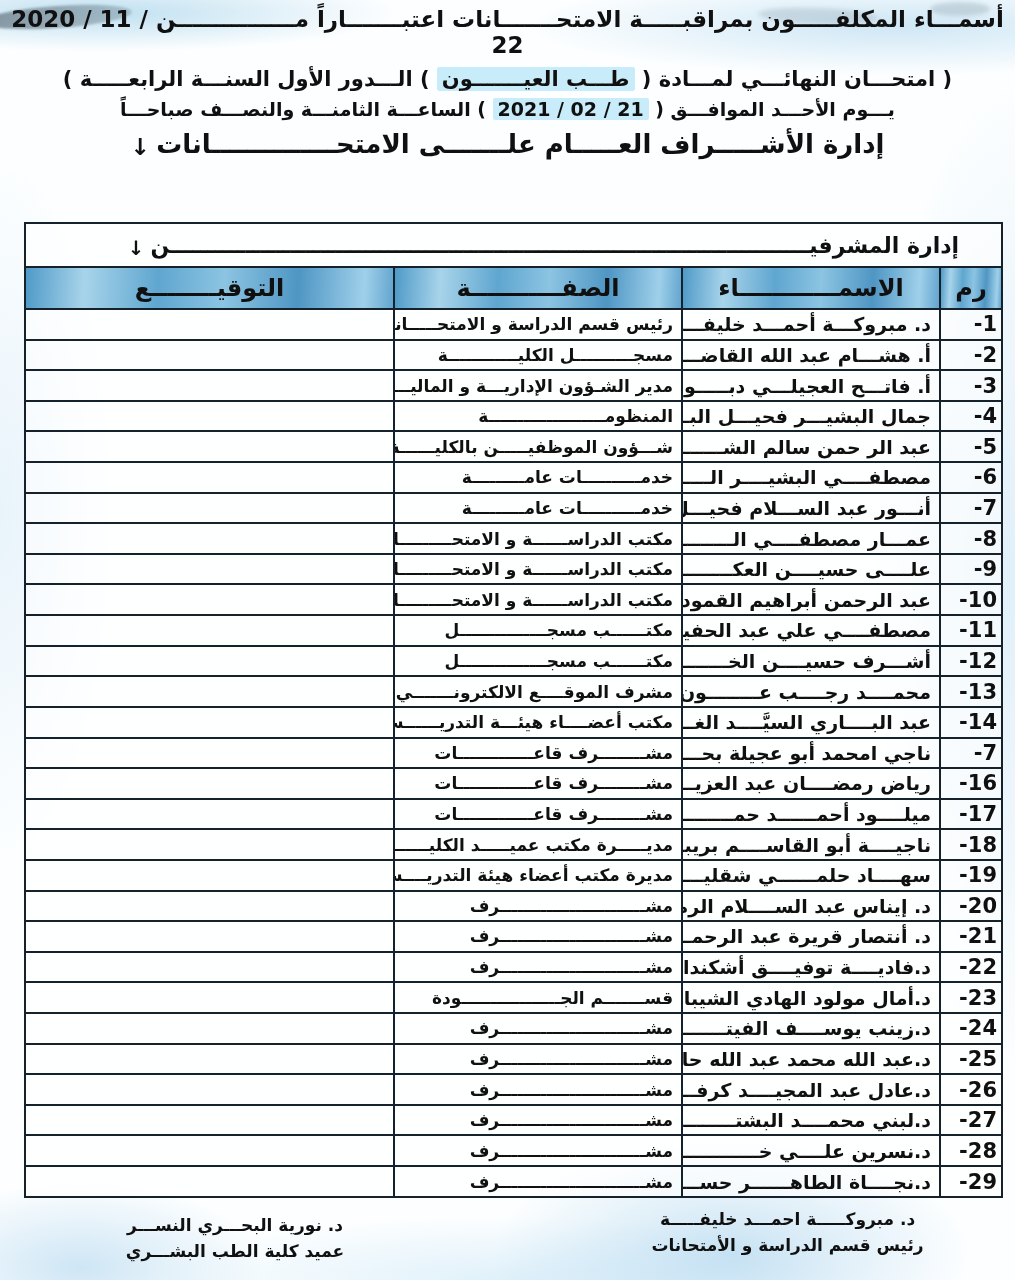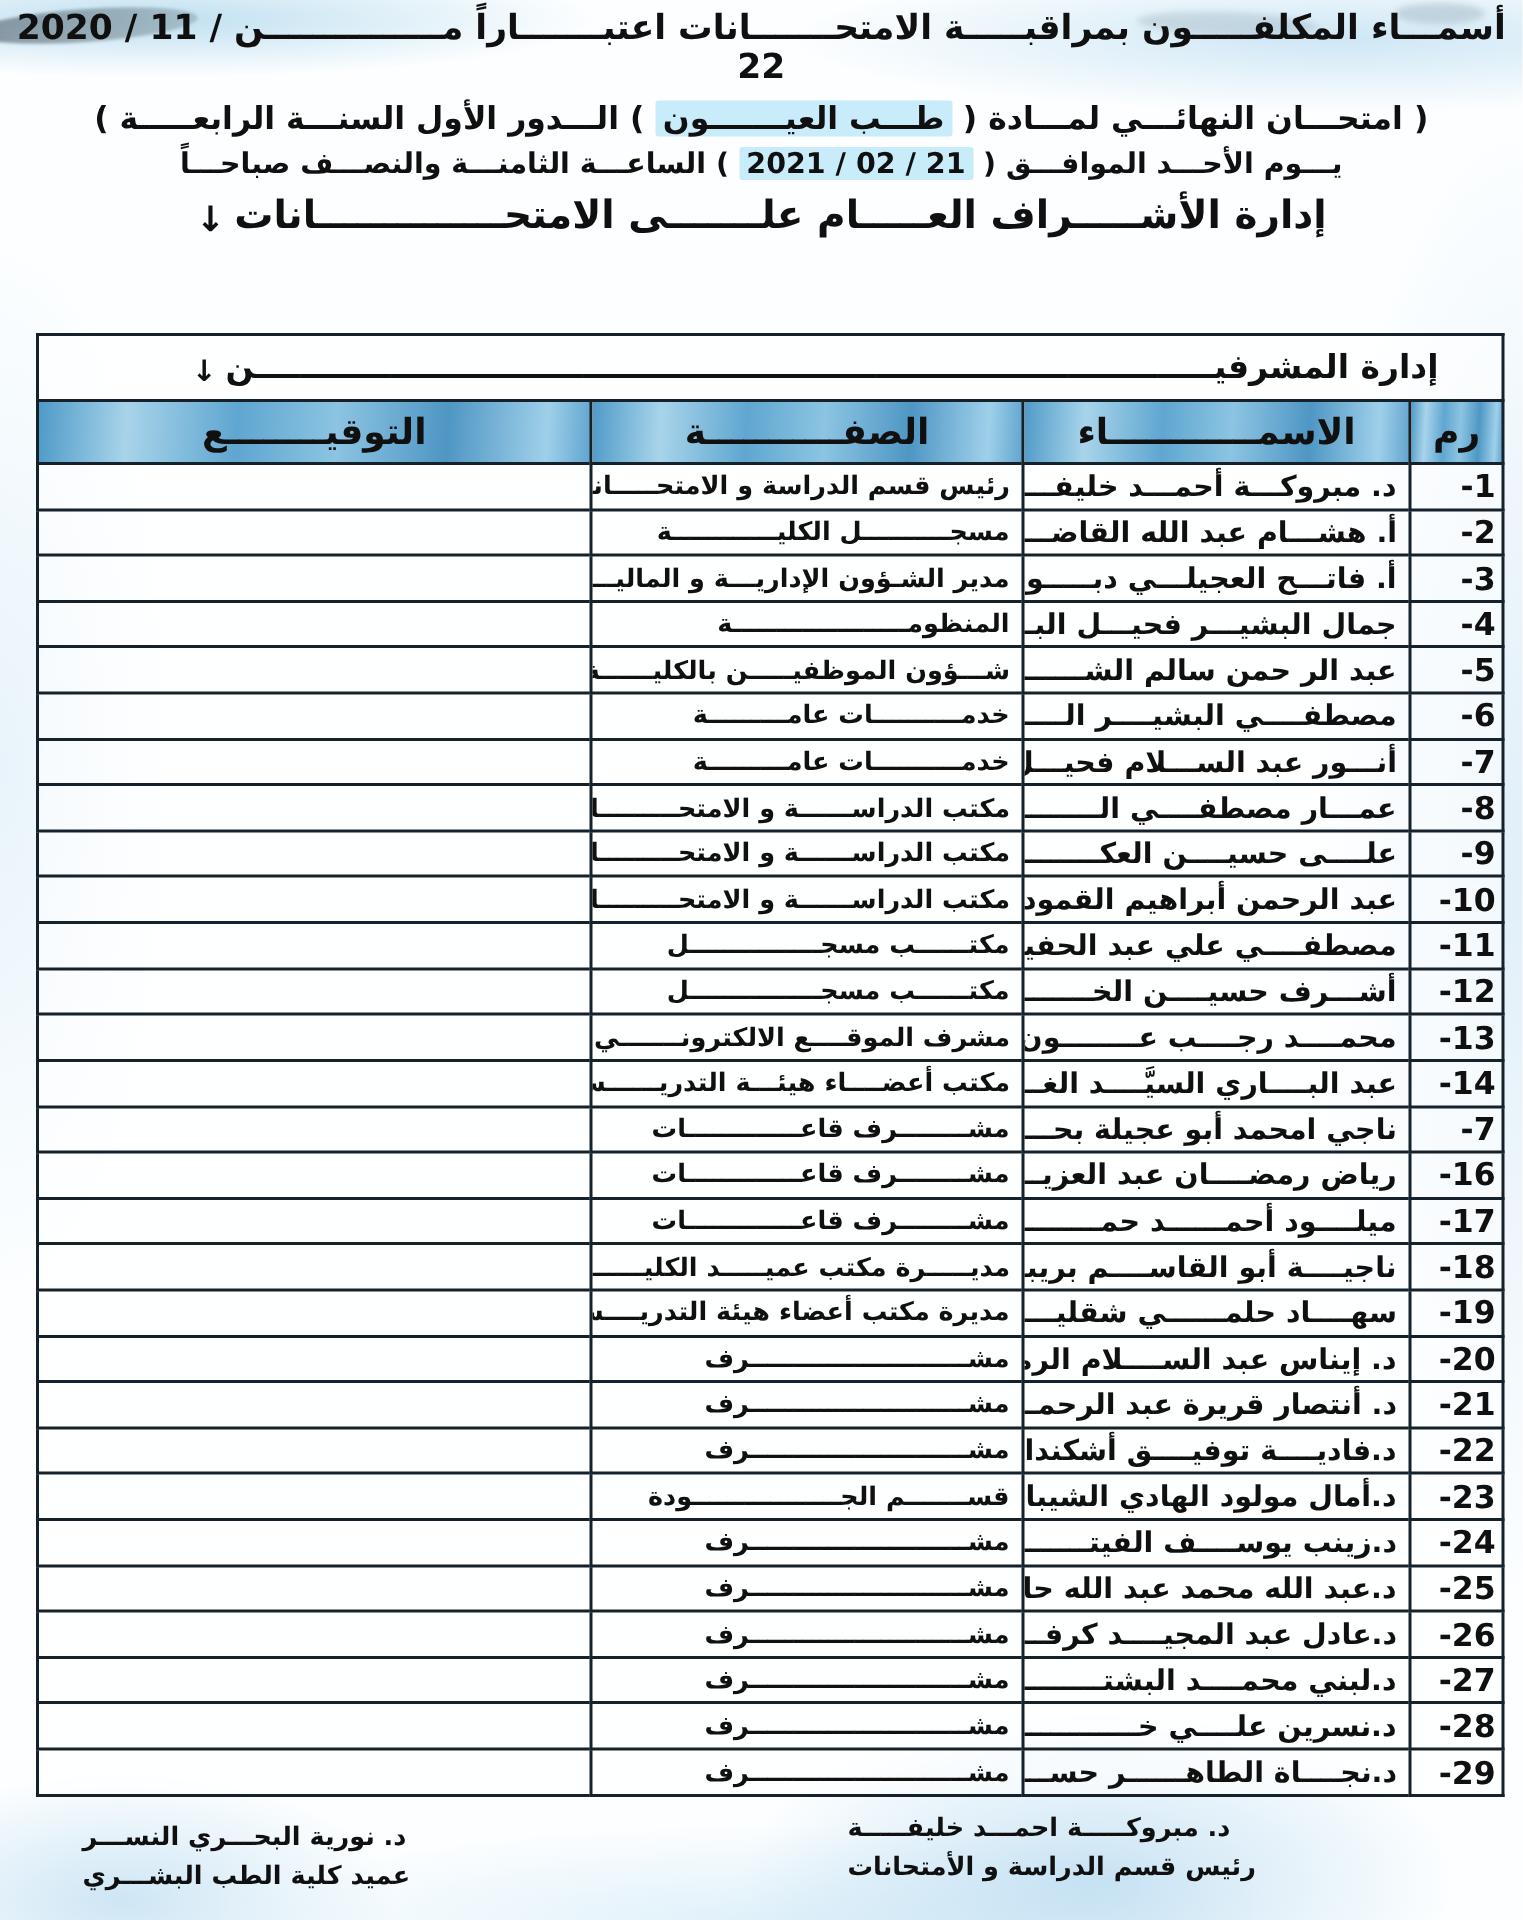--- a/index.html
+++ b/index.html
@@ -50,21 +50,21 @@
     height:32px;font-size:24px;text-align:center;padding:4px;
     background:linear-gradient(93deg,#4f9ac8 0%,#a8d4ea 16%,#5fa6d0 36%,#8cc4e2 54%,#4f96c4 74%,#9fd0ea 92%,#63a5cf 100%);
   }
   td.c-num{text-align:left;padding:0 4px 0 6px;font-size:21px;}
   td.c-num bdi{display:block;text-align:right;direction:ltr;}
   td.c-name{font-size:19px;padding:0 8px;}
   td.c-pos{font-size:17px;padding:0 8px;}
   td.c-sig{background:transparent;}
 
   
-  .foot{position:absolute;text-align:left;font-size:17px;line-height:1.55;}
+  .foot{position:absolute;text-align:center;font-size:17px;line-height:1.55;}
   .foot.right{top:1206px;left:565px;width:445px;}
   .foot.left{top:1212px;left:55px;width:360px;}
 </style>
 </head>
 <body>
 
 <div class="page">
 
   <div class="smudge s1"></div>
   <div class="smudge s2"></div>

